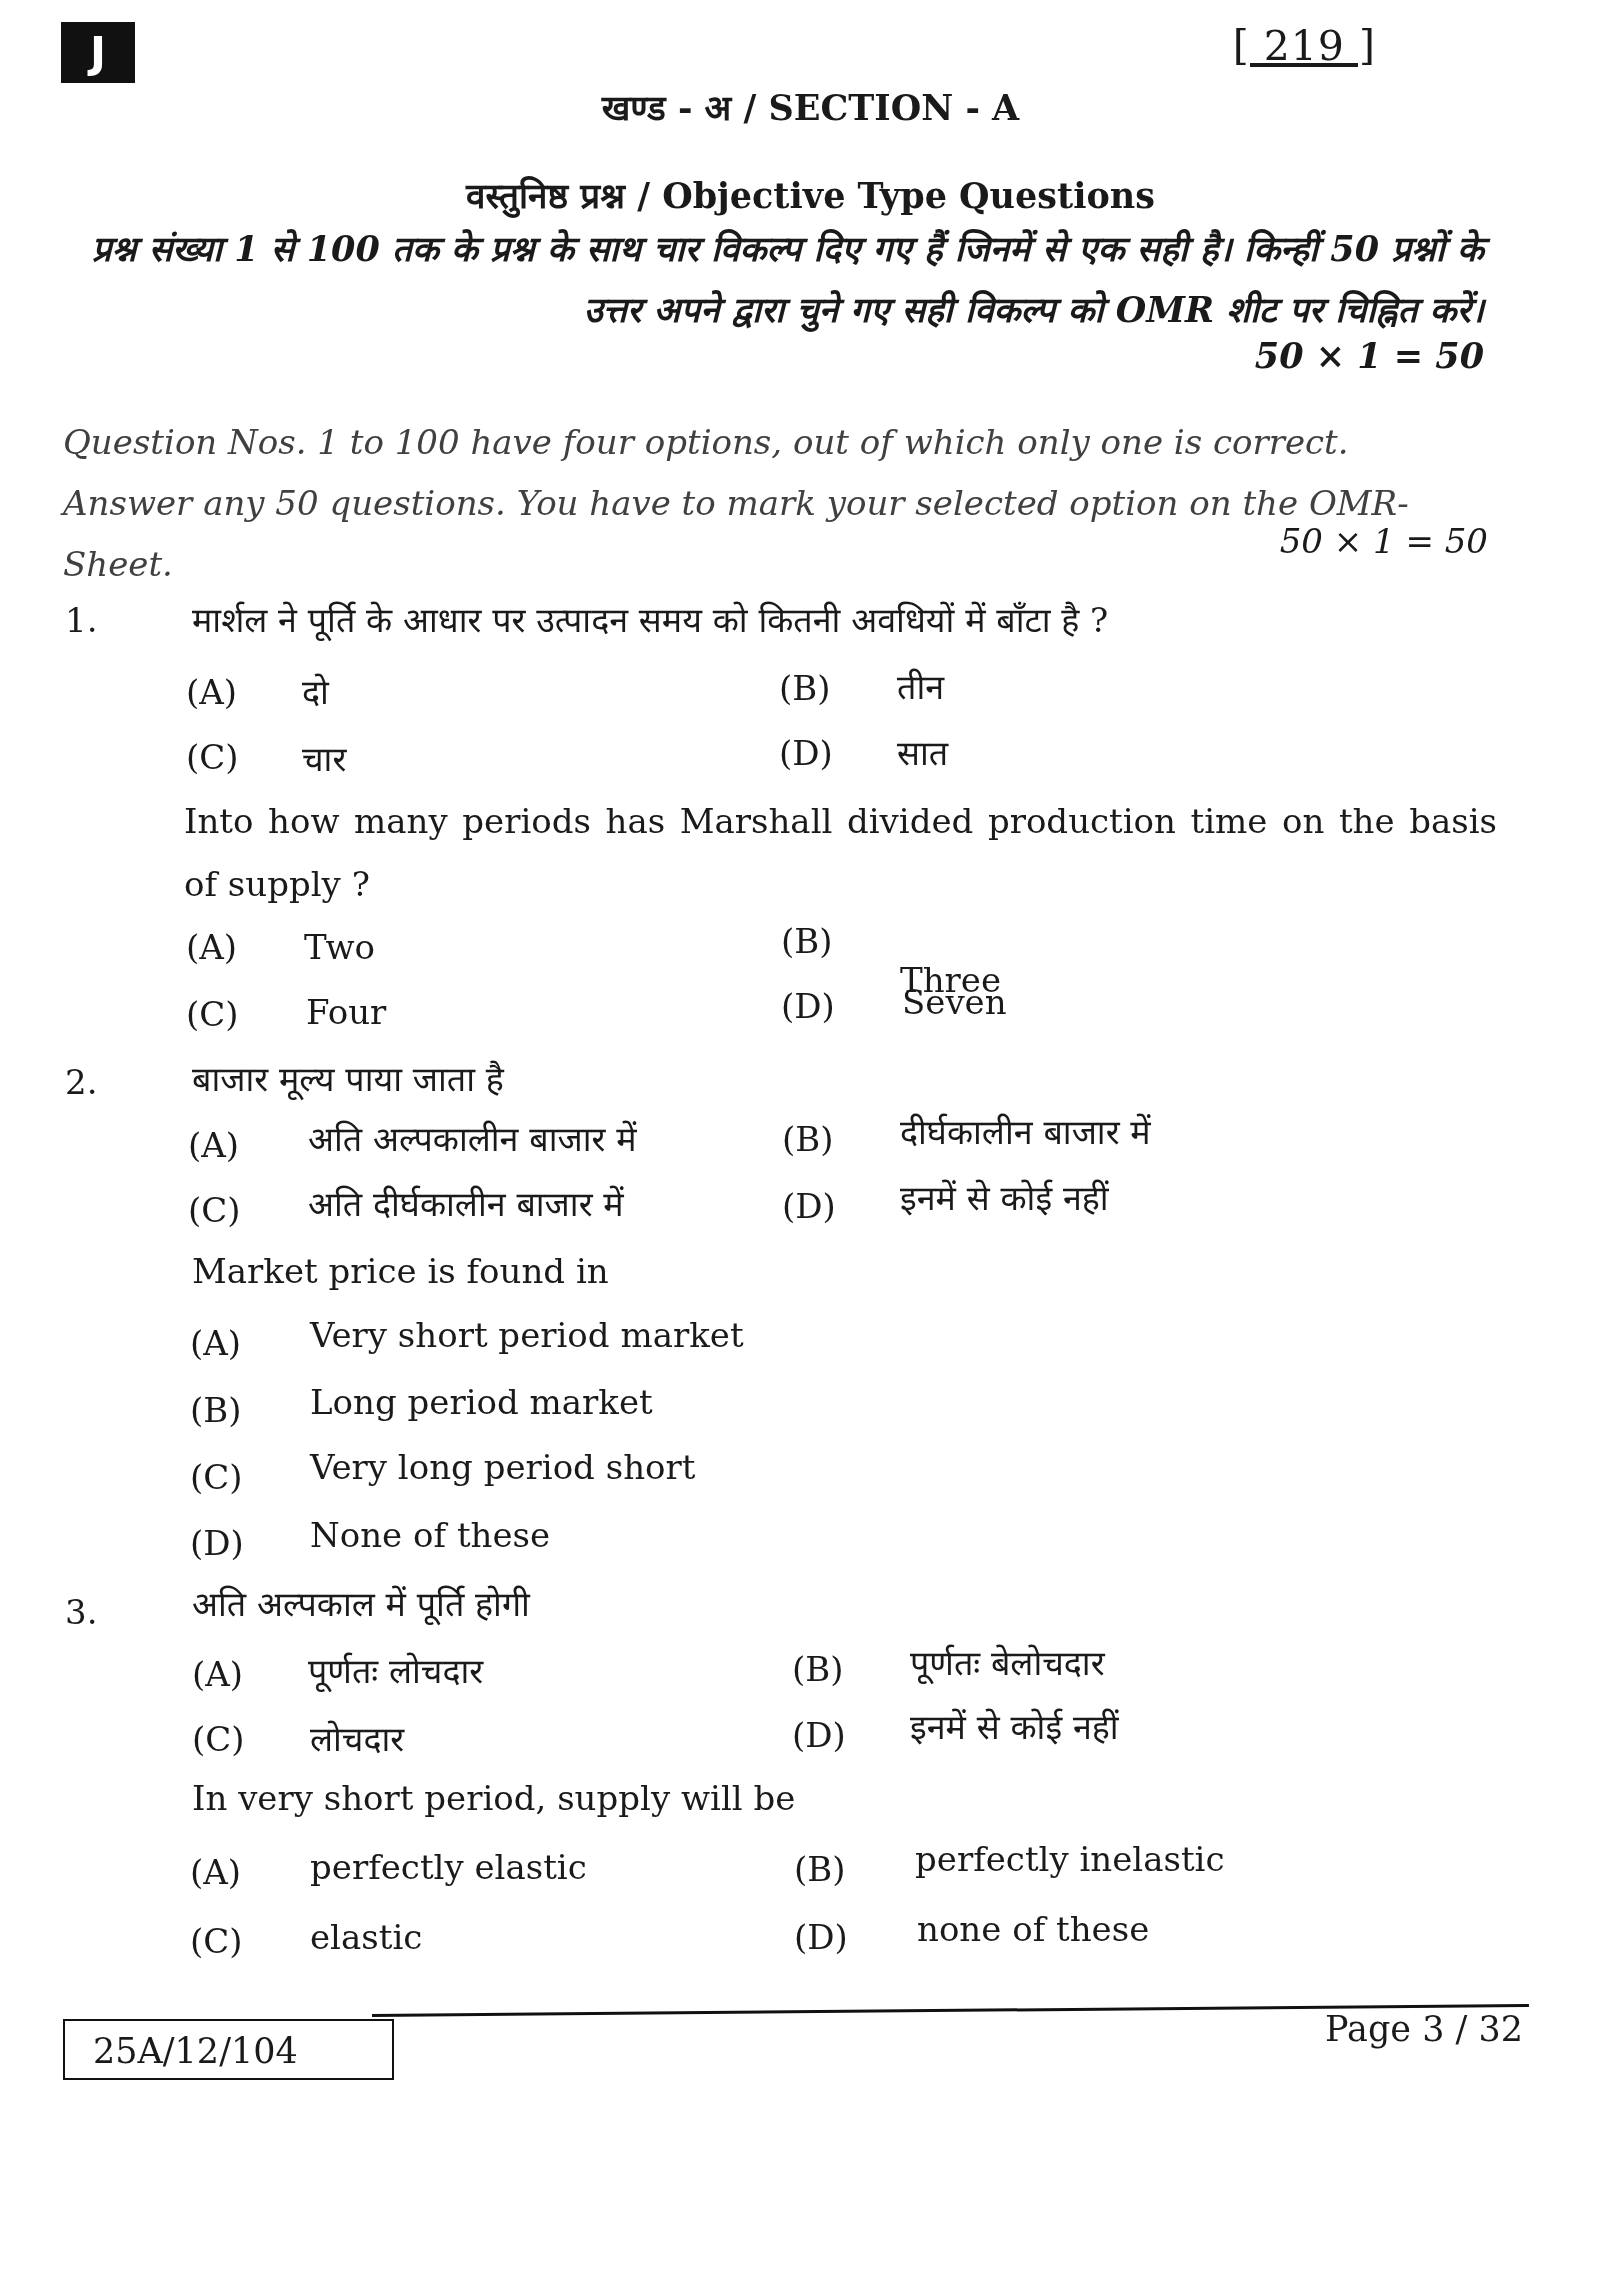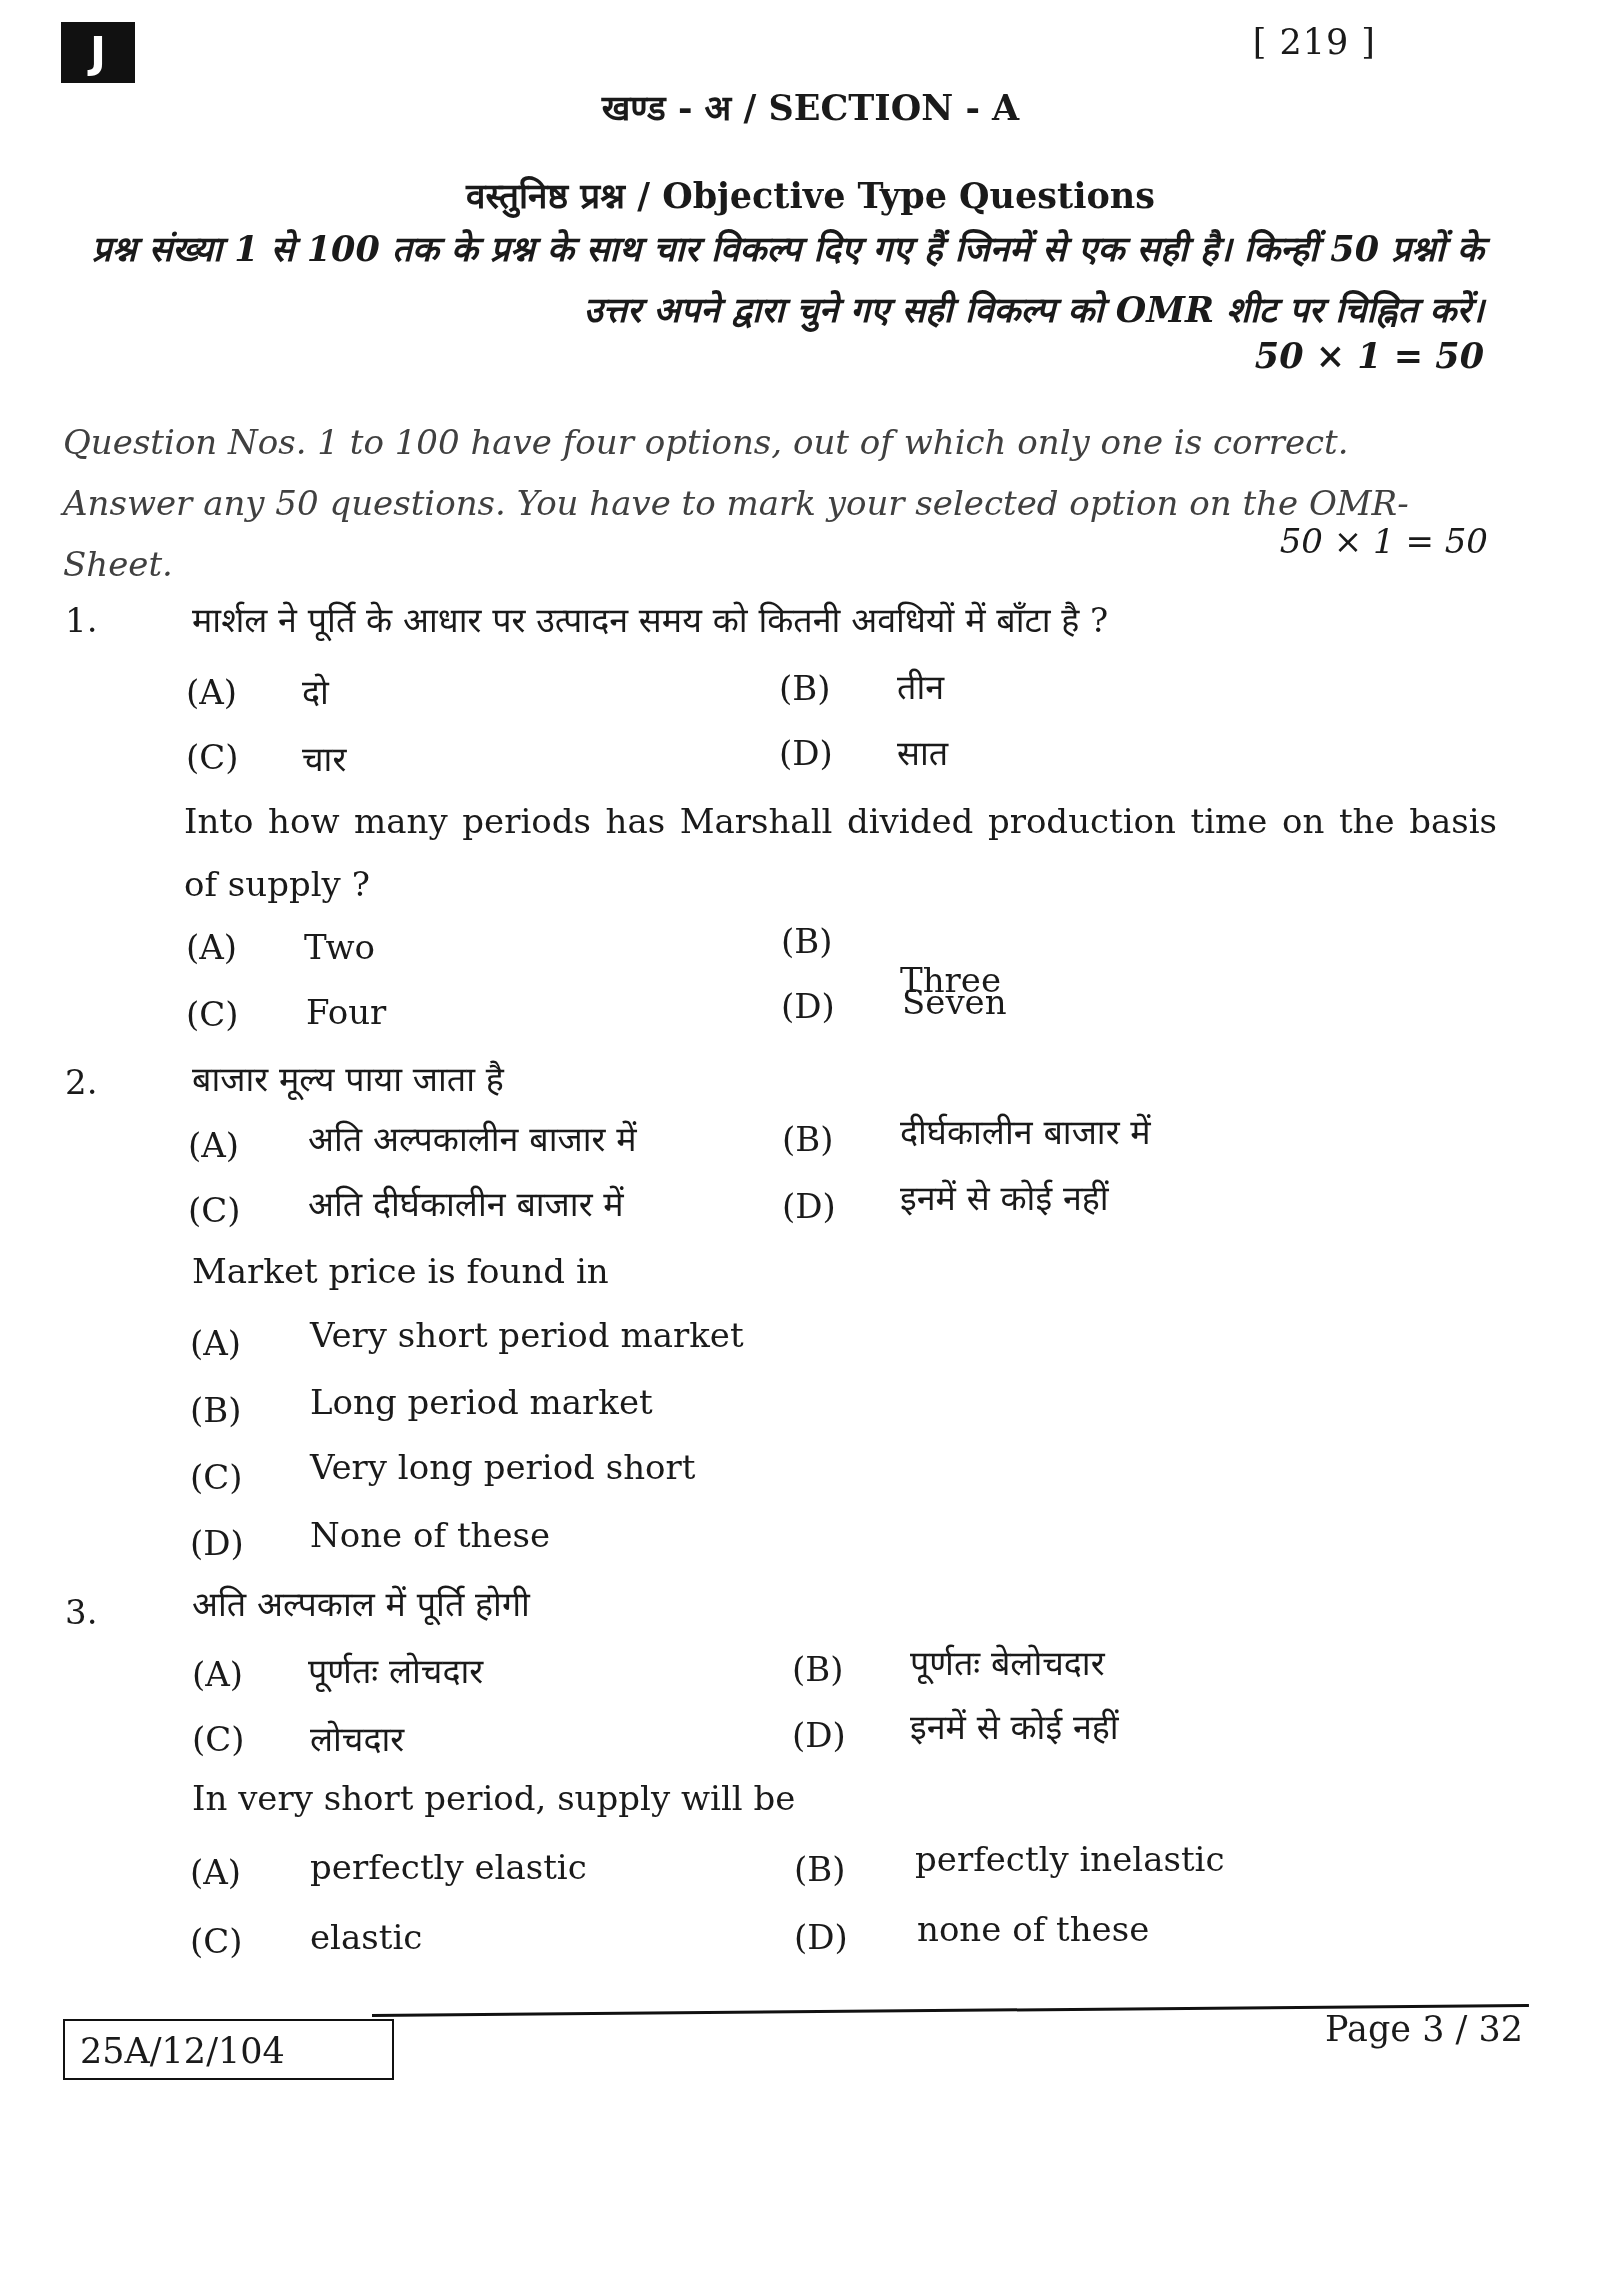--- a/index.html
+++ b/index.html
@@ -6,21 +6,21 @@
   body {
     width:1621px; height:2293px; position:relative; overflow:hidden;
     font-family:"DejaVu Serif", serif; color:#1a1a1a;
   }
   .abs { position:absolute; white-space:nowrap; }
   .badge {
     left:61px; top:21.6px; width:74px; height:61px; background:#111;
     color:#fff; font-family:"DejaVu Sans", sans-serif; font-weight:bold;
     font-size:43px; line-height:61px; text-align:center;
   }
-  .pageno { right:245px; top:21.6px; font-size:35px; letter-spacing:1px; }
+  .pageno { right:245px; top:21.6px; font-size:41px; letter-spacing:1px;text-decoration:underline; }
   .section-title {
     left:0; width:1621px; text-align:center; top:83px;
     font-size:35px; font-weight:bold;
   }
   .subtitle {
     left:0; width:1621px; text-align:center; top:155px;
     font-size:35px; font-weight:bold;margin-top:16px;
   }
   .hin-instr {
     left:61px; width:1423px; top:218px; font-size:35px; font-style:italic;
@@ -38,21 +38,21 @@
   .qtext-wrap { left:184px; width:1313px; font-size:34px; line-height:63px; white-space:normal; text-align:justify; }
   .optlabel { font-size:34px; }
   .opttext { font-size:34px; }
 
   .rule {
     left:372px; top:2014px; width:1157px; height:0;
     border-top:3.9px solid #111; transform:rotate(-0.5deg); transform-origin:left;
   }
   .codebox {
     left:63px; top:2019px; width:331px; height:61px; border:2px solid #111;
-    font-size:35px; line-height:61px; padding-left:15px; box-sizing:border-box;
+    font-size:35px; line-height:61px; padding-left:28px; box-sizing:border-box;
   }
   .pagefoot { right:98px; top:2009px; font-size:35px; }
 </style>
 </head>
 <body>
 
 <div class="abs badge">J</div>
 <div class="abs pageno">[ 219 ]</div>
 <div class="abs section-title">खण्ड - अ / SECTION - A</div>
 <div class="abs subtitle">वस्तुनिष्ठ प्रश्न / Objective Type Questions</div>

